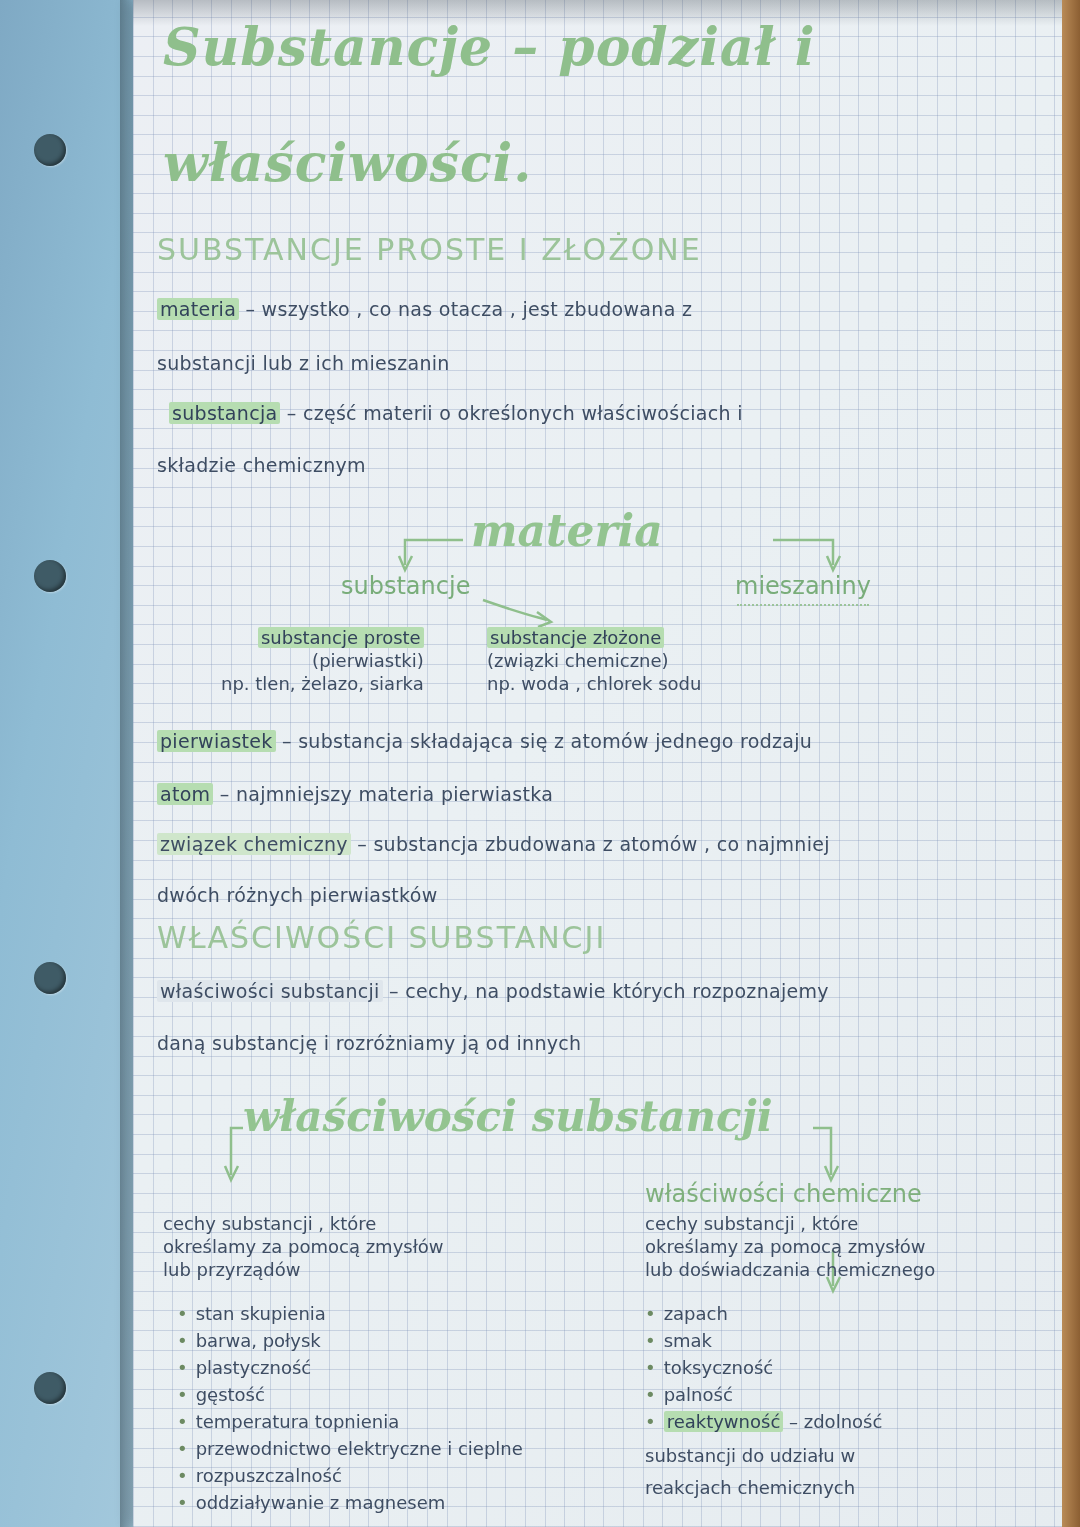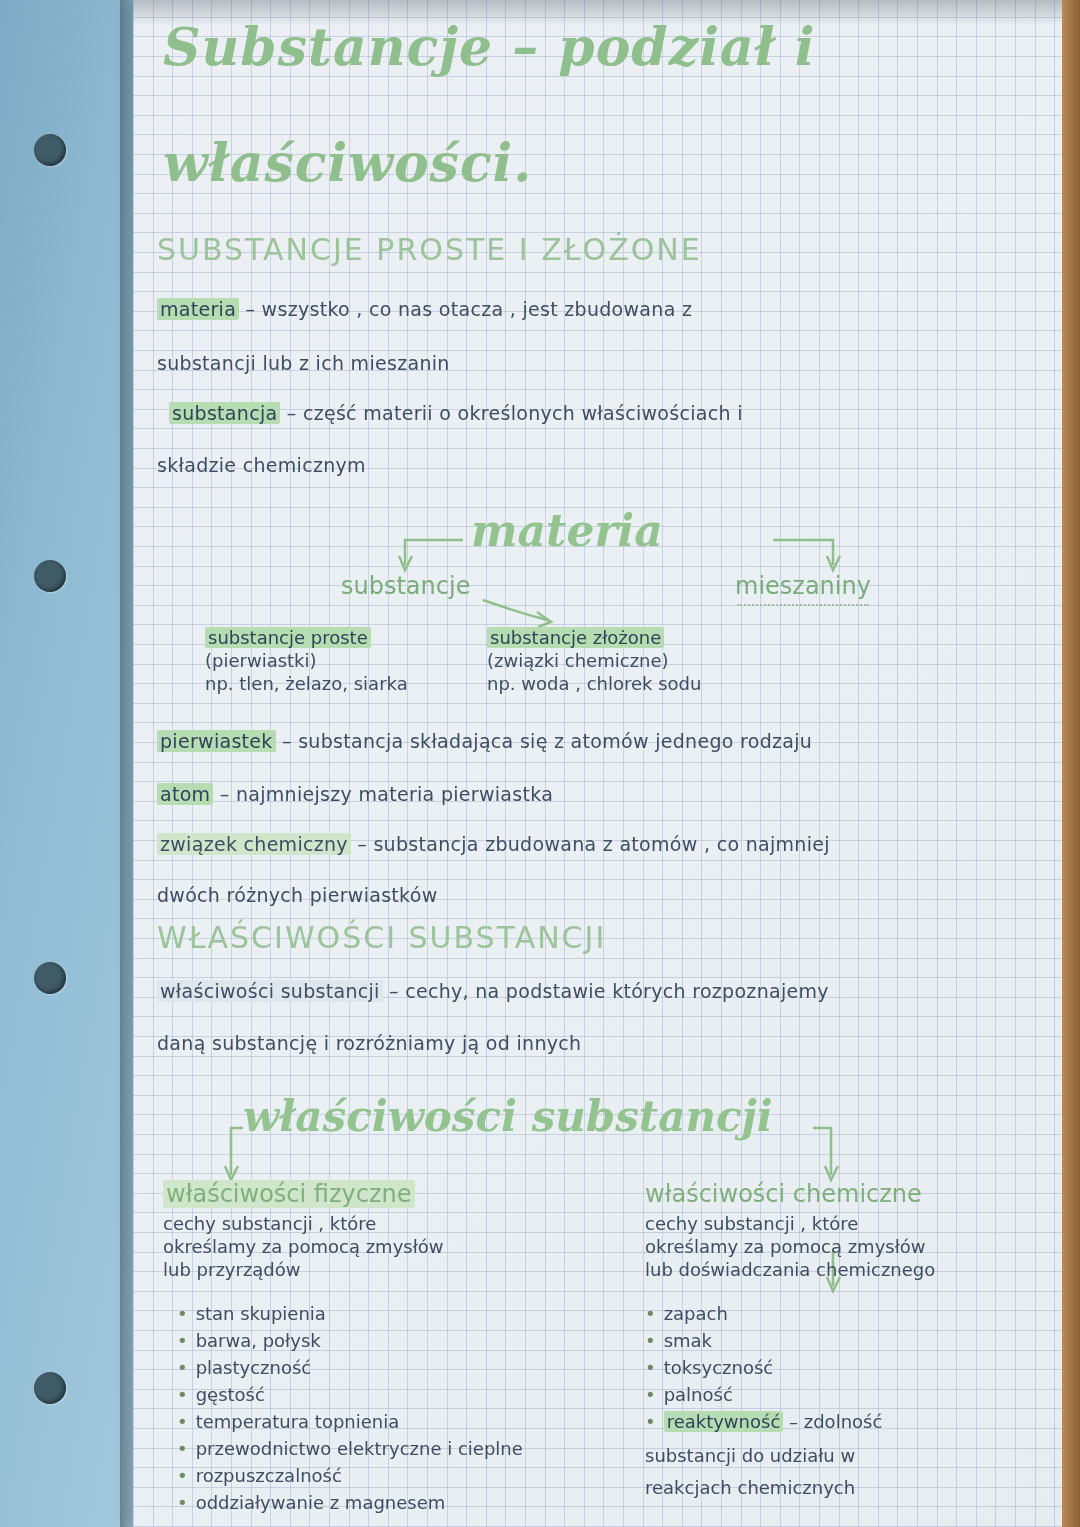--- a/index.html
+++ b/index.html
@@ -127,21 +127,21 @@
       <path d="M640,540 L700,540 L700,565" stroke="#8fbf8c" stroke-width="2.5" fill="none"></path>
       <path d="M694,556 L700,570 L707,556" stroke="#8fbf8c" stroke-width="2.5" fill="none"></path>
       <path d="M350,600 C390,614 400,616 414,620" stroke="#8fbf8c" stroke-width="2.5" fill="none"></path>
       <path d="M404,612 L418,622 L405,627" stroke="#8fbf8c" stroke-width="2.5" fill="none"></path>
     </svg>
 
     <div class="sub-green" style="left:208px; top:572px;">substancje</div>
     <div class="sub-green" style="left:602px; top:572px;">mieszaniny</div>
     <div class="underline-dash" style="left:604px; top:604px; width:132px;"></div>
 
-    <div class="small" style="left:72px; top:626px;">
+    <div class="small" style="left:88px; top:626px;text-align:right;">
       <div><span class="hl">substancje  proste</span></div>
       <div>(pierwiastki)</div>
       <div>np. tlen, żelazo, siarka</div>
     </div>
 
     <div class="small" style="left:354px; top:626px;">
       <div><span class="hl">substancje  złożone</span></div>
       <div>(związki  chemiczne)</div>
       <div>np. woda , chlorek  sodu</div>
     </div>
@@ -172,23 +172,20 @@
 
     <svg class="arrow" style="left:0; top:0; width:947px; height:1300px;">
       <path d="M110,1128 L98,1128 L98,1175" stroke="#8fbf8c" stroke-width="2.5" fill="none"></path>
       <path d="M92,1166 L98,1180 L105,1166" stroke="#8fbf8c" stroke-width="2.5" fill="none"></path>
       <path d="M680,1128 L698,1128 L698,1175" stroke="#8fbf8c" stroke-width="2.5" fill="none"></path>
       <path d="M692,1166 L698,1180 L705,1166" stroke="#8fbf8c" stroke-width="2.5" fill="none"></path>
       <path d="M700,1250 L700,1286" stroke="#8fbf8c" stroke-width="2.5" fill="none"></path>
       <path d="M694,1277 L700,1291 L707,1277" stroke="#8fbf8c" stroke-width="2.5" fill="none"></path>
     </svg>
 
-    <div class="sub-green" style="left:30px; top:1180px; color:#7fb07c;">
-      <span class="hl-soft">właściwości fizyczne</span>
-    </div>
     <div class="small" style="left:30px; top:1212px; white-space:pre-line; line-height:23px;">cechy substancji , które
 określamy za pomocą zmysłów
 lub  przyrządów</div>
 
     <div class="sub-green" style="left:512px; top:1180px; color:#7fb07c;">właściwości chemiczne</div>
     <div class="small" style="left:512px; top:1212px; white-space:pre-line; line-height:23px;">cechy  substancji , które
 określamy  za  pomocą  zmysłów
 lub  doświadczania  chemicznego</div>
 
     <div class="bullets" style="left:44px; top:1300px;">

